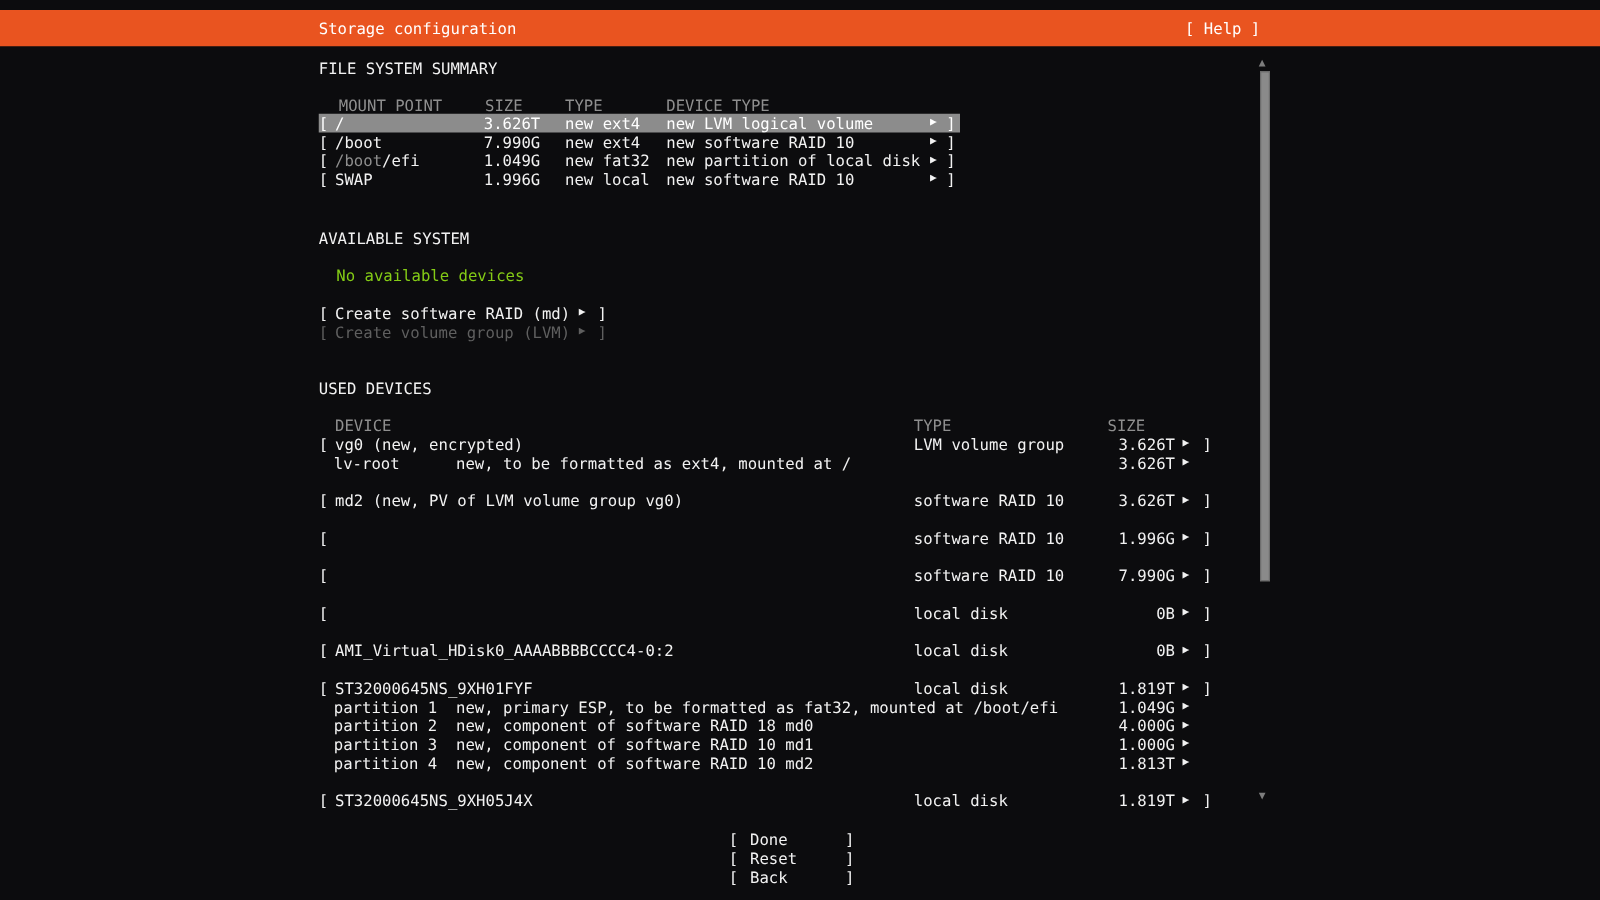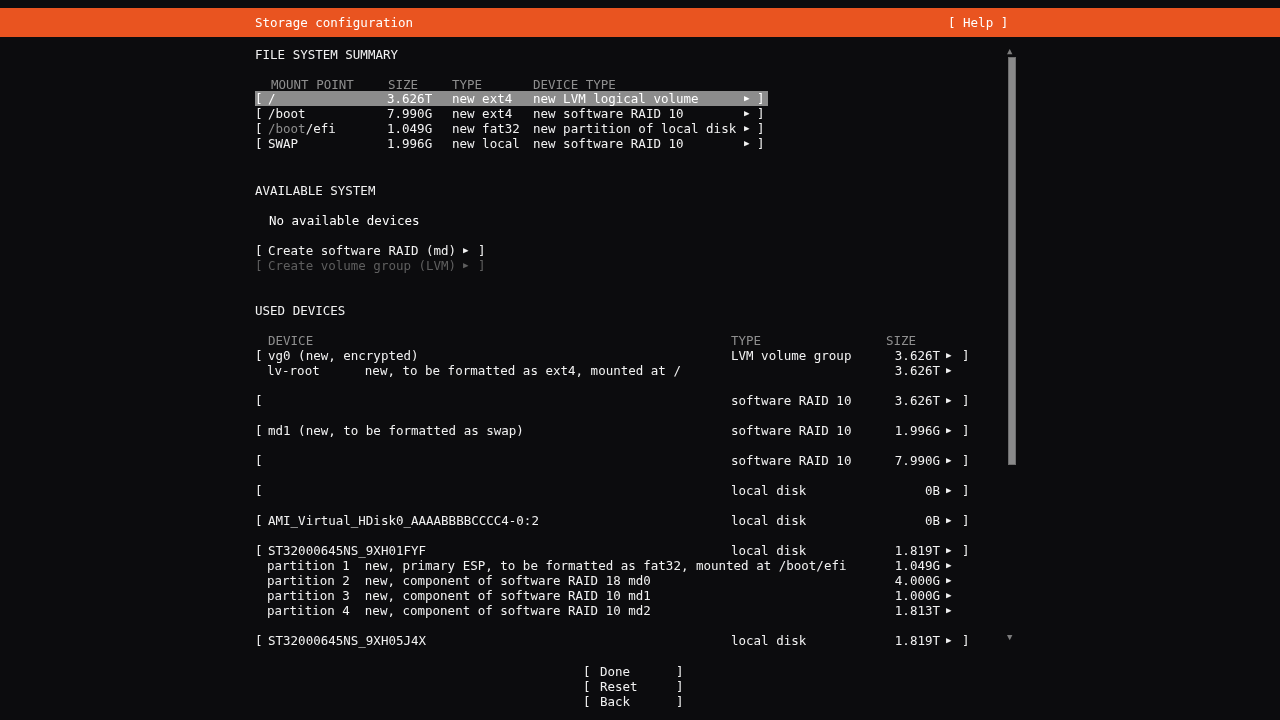--- a/index.html
+++ b/index.html
@@ -9,21 +9,21 @@
     font-family:"DejaVu Sans Mono", monospace;
     font-size:12.5px;line-height:15px;color:#f2f2f2;
   }
   .titlebar{position:absolute;left:0;top:8px;width:1280px;height:29px;background:#E95420;}
   .titlebar .title{position:absolute;left:255px;top:0;line-height:29px;color:#fff;white-space:pre;}
   .titlebar .help{position:absolute;left:948px;top:0;line-height:29px;color:#fff;white-space:pre;cursor:pointer;}
   .h{position:absolute;white-space:pre;color:#f2f2f2;}
   .trow{position:absolute;height:15px;}
   .c{position:absolute;top:0;white-space:pre;}
   .dim{color:#8f8f8f;}
-  .dimmer{color:#ffffff;}
+  .dimmer{color:#84cc16;}
   .disabled{color:#5f5f5f;}
   .arrow{font-size:9px;line-height:15px;}
   .sel{background:#8c8c8c;}
   .sel .c, .sel .dim{color:#ffffff;}
   .sizebox{width:100px;text-align:right;}
   .thumb{position:absolute;left:1008px;top:57px;width:8px;height:408px;background:#8a8a8a;border:1px solid #6e6e6e;box-sizing:border-box;}
   .scrlarr{position:absolute;left:1007px;width:12px;color:#7d7d7d;font-size:9px;line-height:15px;}
 </style>
 </head>
 <body>
@@ -119,29 +119,29 @@
   </div>
 
   <div class="trow" style="left:255px;top:363px;width:712px">
     <span class="c" style="left:12px">lv-root      new, to be formatted as ext4, mounted at /</span>
     <span class="c sizebox" style="left:585px">3.626T</span>
     <span class="c arrow" style="left:691px">▶</span>
   </div>
 
   <div class="trow" style="left:255px;top:393px;width:712px">
     <span class="c" style="left:0">[</span>
+    <span class="c" style="left:13px">md2 (new, PV of LVM volume group vg0)</span>
     <span class="c" style="left:476px">software RAID 10</span>
     <span class="c sizebox" style="left:585px">3.626T</span>
     <span class="c arrow" style="left:691px">▶</span>
     <span class="c" style="left:707px">]</span>
   </div>
 
   <div class="trow" style="left:255px;top:423px;width:712px">
     <span class="c" style="left:0">[</span>
-    <span class="c" style="left:13px">md1 (new, to be formatted as swap)</span>
     <span class="c" style="left:476px">software RAID 10</span>
     <span class="c sizebox" style="left:585px">1.996G</span>
     <span class="c arrow" style="left:691px">▶</span>
     <span class="c" style="left:707px">]</span>
   </div>
 
   <div class="trow" style="left:255px;top:453px;width:712px">
     <span class="c" style="left:0">[</span>
     <span class="c" style="left:476px">software RAID 10</span>
     <span class="c sizebox" style="left:585px">7.990G</span>

